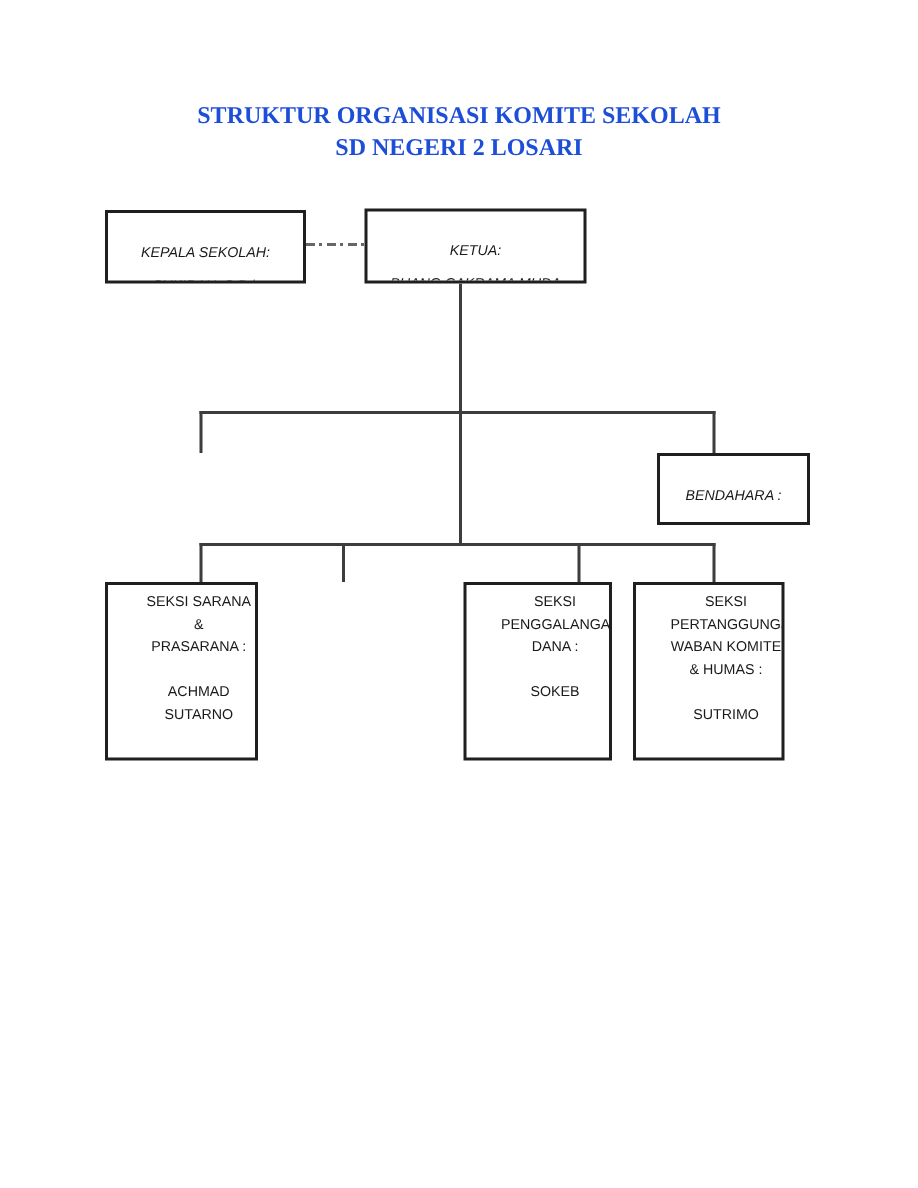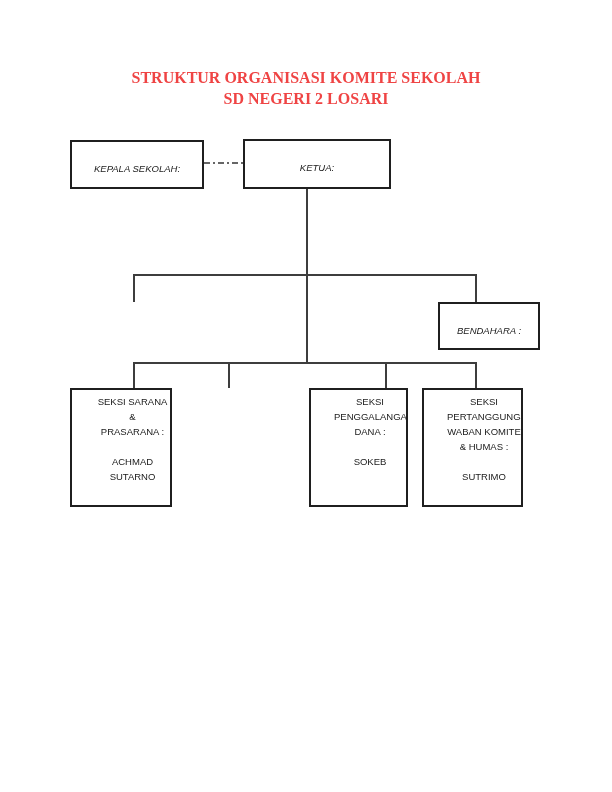--- a/index.html
+++ b/index.html
@@ -21,21 +21,21 @@
   .title {
     position: absolute;
     top: 67px;
     left: 0;
     width: 612px;
     text-align: center;
     font-family: "Liberation Serif", serif;
     font-weight: bold;
     font-size: 16px;
     line-height: 21px;
-    color: #ef4444;
+    color: #1d4ed8;
     white-space: pre-line;
   }
   .node {
     position: absolute;
     box-sizing: border-box;
     border: 2px solid var(--box-border, #1f1f1f);
     background: var(--page-bg, #ffffff);
     color: var(--text, #1a1a1a);
     text-align: center;
     font-size: 9.5px;

